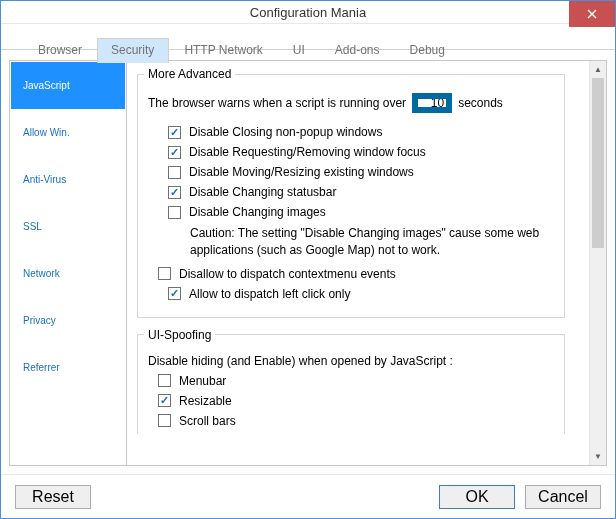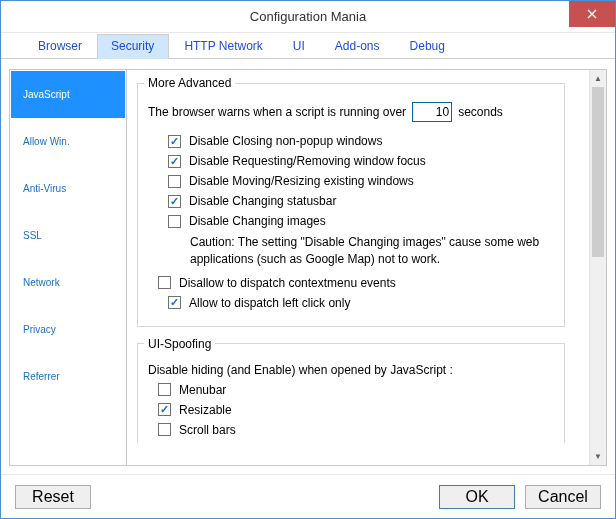--- a/index.html
+++ b/index.html
@@ -1,37 +1,37 @@
 <!DOCTYPE html>
 <html><head>
 <meta charset="utf-8">
 <style>
 * { box-sizing: border-box; margin: 0; padding: 0; }
 body { font-family: "Segoe UI", Tahoma, sans-serif; font-size: 12px; background: #fff; color: #000; width: 616px; height: 519px; overflow: hidden; }
 .window { width: 616px; height: 519px; border: 1px solid #4a90d9; display: flex; flex-direction: column; }
-.titlebar { height: 32px; background: #fff; display: flex; align-items: center; justify-content: center; position: relative; border-bottom: 1px solid #e8e8e8; }
+.titlebar { height: 23px; background: #fff; display: flex; align-items: center; justify-content: center; position: relative; border-bottom: 1px solid #e8e8e8; }
 .titlebar-title { font-size: 13px; color: #333; }
 .close-btn { position: absolute; right: 0; top: 0; width: 46px; height: 26px; background: #c75050; color: #fff; display: flex; align-items: center; justify-content: center; font-size: 12px; cursor: pointer; }
 .close-btn svg { width: 10px; height: 10px; }
 .tabbar { height: 26px; background: #fff; display: flex; padding-left: 22px; border-bottom: 1px solid #d0d0d0; }
-.tab { padding: 4px 14px; color: #1d4ed8; cursor: pointer; border: 1px solid transparent; border-bottom: none; position: relative; top: 1px; }
+.tab { padding: 4px 14px; color: #737373; cursor: pointer; border: 1px solid transparent; border-bottom: none; position: relative; top: 14px; }
 .tab.active { background: #cfe6fb; border-color: #d0d0d0; padding-left: 13px; }
 .body { flex: 1; display: flex; padding: 10px 8px 8px 8px; gap: 0; min-height: 0; }
 .sidebar { width: 118px; border: 1px solid #c8c8c8; background: #fff; padding: 1px; }
 .sidebar-item { padding: 18px 12px; color: #1a6fc4; cursor: pointer; font-size: 10px; }
 .sidebar-item.active { background: #1e90ff; color: #fff; }
 .content-wrap { flex: 1; display: flex; border: 1px solid #c8c8c8; border-left: none; min-height: 0; gap: 18px; }
 .content { flex: 1; padding: 6px 6px 6px 10px; overflow: hidden; min-height: 0; }
 .scrollbar { width: 17px; background: #f0f0f0; position: relative; border-left: 1px solid #e4e4e4; }
 .scroll-arrow { height: 17px; display: flex; align-items: center; justify-content: center; color: #606060; font-size: 8px; cursor: pointer; }
 .scroll-thumb { position: absolute; top: 17px; left: 2px; right: 2px; height: 170px; background: #cdcdcd; cursor: pointer; }
 .fieldset { border: 1px solid #d7d7d7; padding: 8px 10px 10px 10px; margin-bottom: 10px; }
 .fieldset-legend { padding: 0 4px; margin-left: -4px; color: #000; font-size: 12px; }
 .warn-row { display: flex; align-items: center; gap: 6px; margin: 4px 0 12px 0; }
-.warn-input { width: 40px; height: 20px; border: 1px solid #0369a1; text-align: right; padding: 0 2px; font-family: inherit; font-size: 12px; }
+.warn-input { width: 40px; height: 20px; border: 6px solid #0369a1; text-align: right; padding: 0 2px; font-family: inherit; font-size: 12px; }
 .chk-row { display: flex; align-items: center; gap: 8px; margin: 6px 0 6px 20px; }
 .chk { width: 13px; height: 13px; border: 1px solid #707070; background: #fff; display: inline-flex; align-items: center; justify-content: center; cursor: pointer; }
 .chk.checked::after { content: "✓"; color: #1a6fc4; font-size: 11px; line-height: 1; font-weight: bold; }
 .caution { margin: 2px 0 8px 42px; color: #000; line-height: 1.4; max-width: 380px; }
 .ui-spoof-desc { margin: 4px 0 6px 0; }
 .footer { height: 44px; border-top: 1px solid #e8e8e8; display: flex; align-items: center; padding: 0 14px; gap: 10px; }
 .footer-spacer { flex: 1; }
 .btn { min-width: 76px; height: 24px; border: 1px solid #acacac; background: #efefef; font-family: inherit; font-size: 16px; cursor: pointer; padding: 0 12px; }
 .btn.primary { border-color: #3c7fb1; }
 </style>

